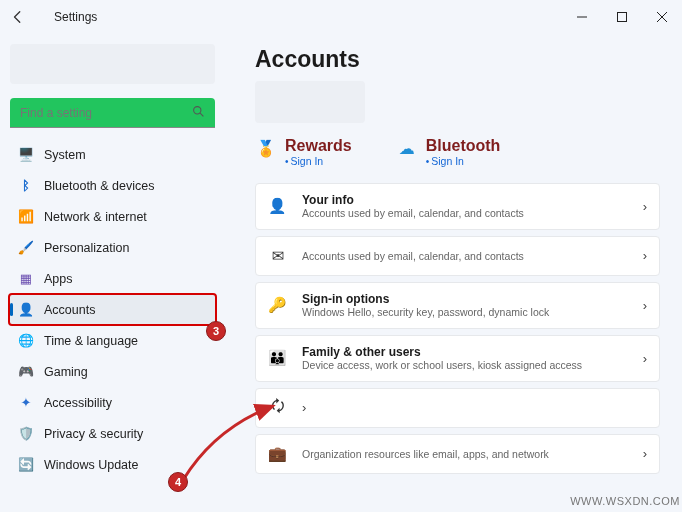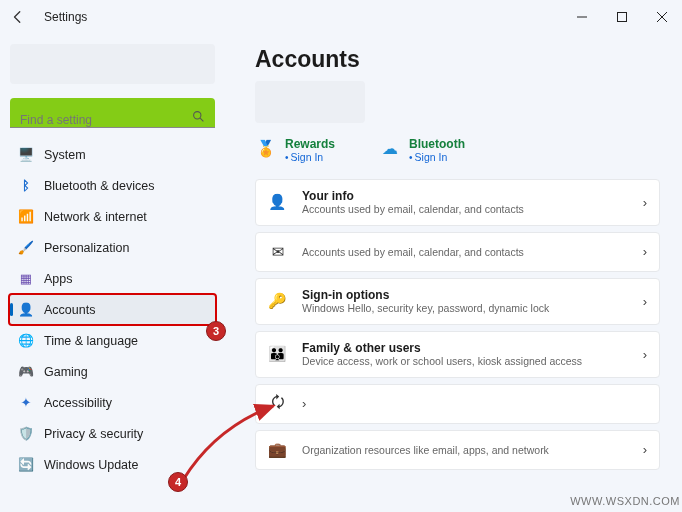--- a/index.html
+++ b/index.html
@@ -1,40 +1,40 @@
 <!DOCTYPE html>
 <html><head>
 <meta charset="utf-8">
 <style>
   * { box-sizing: border-box; margin: 0; padding: 0; font-family: "Segoe UI", Arial, sans-serif; }
   body { width: 682px; height: 512px; background: #f3f6fb; overflow: hidden; position: relative; }
   .titlebar { height: 34px; display: flex; align-items: center; justify-content: space-between; padding: 0 0 0 10px; }
-  .titlebar-left { display:flex; align-items:center; gap:18px; }
+  .titlebar-left { display:flex; align-items:center; gap:28px; }
   .titlebar-left .back { width:16px; height:16px; display:flex; align-items:center; justify-content:center; }
   .titlebar-title { font-size: 12px; color:#222; }
   .win-controls { display:flex; }
   .win-controls div { width:40px; height:32px; display:flex; align-items:center; justify-content:center; }
   .main { display:flex; height: calc(100% - 34px); }
   .sidebar { width: 225px; padding: 10px 10px 0 10px; }
   .accountbox { height: 40px; background:#eceff4; border-radius:4px; margin-bottom:14px; }
-  .searchbox { display:flex; align-items:flex-end; justify-content:space-between; height:30px; border-bottom:1px solid #888; padding:0 10px; margin-bottom:12px; background:#84cc16; border-radius:4px 4px 0 0; }
+  .searchbox { display:flex; align-items:center; justify-content:space-between; height:30px; border-bottom:1px solid #888; padding:0 10px; margin-bottom:12px; background:#22c55e; border-radius:4px 4px 0 0; }
   .searchbox input { border:none; outline:none; background:transparent; font-size:12px; width: 170px; color:#333; }
   .nav { display:flex; flex-direction:column; gap:2px; }
   .nav-item { display:flex; align-items:center; gap:10px; height:29px; padding:0 8px; border-radius:4px; font-size:12.5px; color:#222; position:relative; }
   .nav-item.active { background:#e7ebf1; }
   .nav-item.active::before { content:""; position:absolute; left:0; top:8px; bottom:8px; width:3px; background:#0067c0; border-radius:2px; }
   .nav-icon { width:16px; height:16px; display:flex; align-items:center; justify-content:center; font-size:13px; }
   .highlight-red { outline:2px solid #d40000; outline-offset:0; border-radius:2px; }
   .content { flex:1; padding: 12px 22px 0 30px; overflow:hidden; }
   .page-title { font-size:23px; font-weight:600; color:#1b1b1b; margin-bottom:8px; }
   .placeholder { height:42px; background:#eceff4; border-radius:4px; margin-bottom:14px; width:110px; }
   .quick-row { display:flex; gap:44px; margin-bottom:16px; }
   .quick { display:flex; gap:8px; }
   .quick .qicon { width:22px; height:22px; display:flex; align-items:center; justify-content:center; font-size:16px; }
-  .quick .qt { font-size:12px; font-weight:600; color:#15803d;text-align:center; }
+  .quick .qt { font-size:16px; font-weight:600; color:#7f1d1d;text-align:center; }
   .quick .qs { font-size:10.5px; color:#1366d6; }
   .quick .qdot { color:#1366d6; font-size:10px; margin-right:2px; }
   .cards { display:flex; flex-direction:column; gap:6px; }
   .card { background:#fff; border:1px solid #e6e8eb; border-radius:4px; padding:9px 12px; display:flex; align-items:center; gap:14px; }
   .card .cicon { width:20px; height:20px; display:flex; align-items:center; justify-content:center; font-size:15px; color:#333; }
   .card .ctext { flex:1; }
   .card .ct { font-size:12px; font-weight:700; color:#1b1b1b; line-height:1.2; }
   .card .cd { font-size:10.5px; color:#666; line-height:1.2; }
   .card .chev { font-size:13px; color:#444; }
   .badge { position:absolute; width:20px; height:20px; border-radius:50%; background:#c62828; color:#fff; font-size:11px; font-weight:600; display:flex; align-items:center; justify-content:center; border:1px solid #8a1a1a; z-index:5; }

